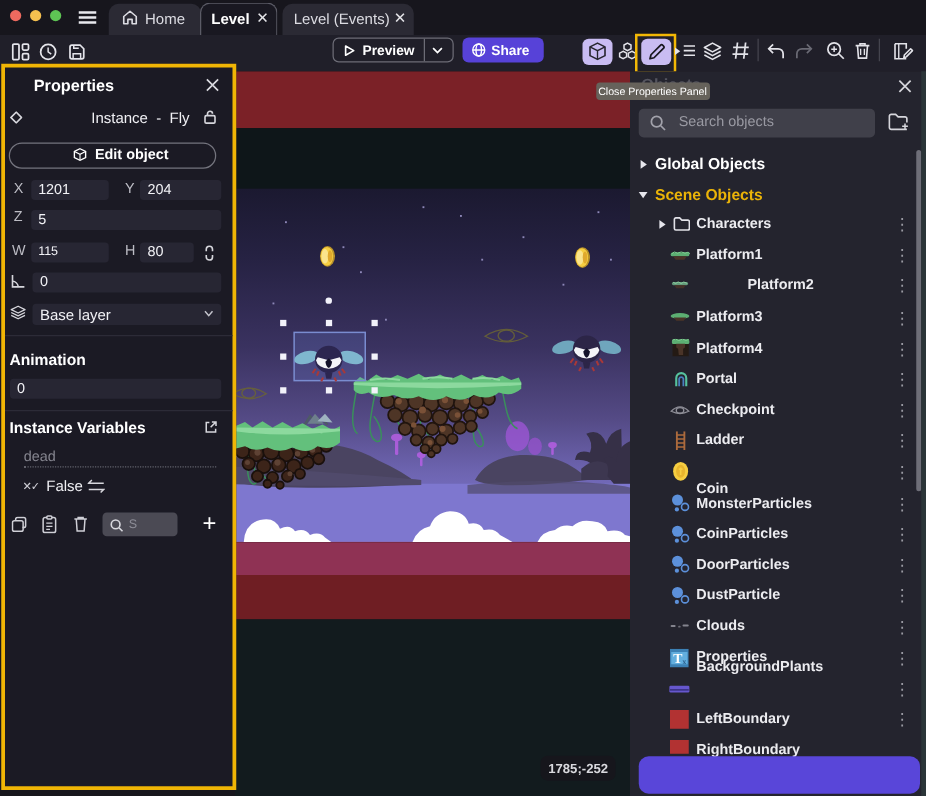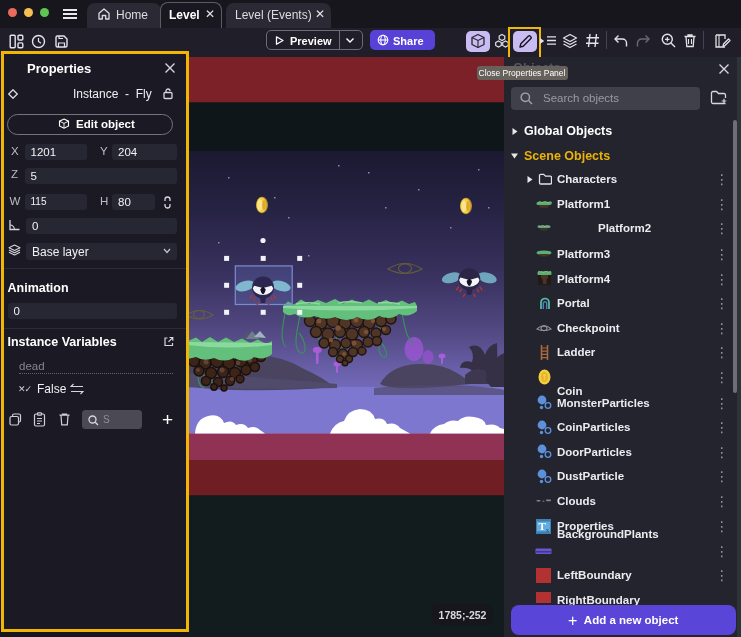--- a/index.html
+++ b/index.html
@@ -504,21 +504,20 @@
       <rect x="0.5" y="0.5" width="16" height="5.5" rx="1" fill="#6657cd"></rect>
       <path d="M1 3.8 H16" stroke="#3d3489" stroke-width="1.4"></path>
     </svg>
   <div class="abs" style="left:536px;top:567.5px;width:15px;height:15px;background:#b23232;"></div>
   <div class="abs" style="left:536px;top:592px;width:15px;height:11px;background:#b23232;"></div>
 
   <div class="abs" style="left:732.5px;top:120px;width:4.5px;height:273px;background:#6e6e78;border-radius:2.5px;"></div>
   <div class="abs" style="left:737px;top:57px;width:4px;height:580px;background:#2b3538;"></div>
 
   <div class="abs" style="left:510.5px;top:604.5px;width:225.5px;height:30px;background:#5946d9;border-radius:8px;"></div>
-  <div class="abs" style="left:510.5px;top:604.5px;width:225.5px;height:30px;text-align:center;line-height:30px;font-size:11.5px;font-weight:bold;color:#ffffff;"><span style="font-size:16px;font-weight:400;vertical-align:-1.5px;">+</span>&nbsp;&nbsp;Add a new object</div>
 
   <div class="abs" id="leftpanel" style="left:0.5px;top:51px;width:188px;height:581px;background:#1b1a24;border:3px solid #f0b505;"></div>
 
   <div class="abs" style="left:8px;top:61px;font-size:13px;font-weight:bold;color:#ffffff;padding-left:19px;">Properties</div>
   <svg class="abs" style="left:164px;top:62px;" width="12" height="12" viewBox="0 0 12 12" stroke="#d6d6dc" stroke-width="1.4">
       <path d="M1.5 1.5 L10.5 10.5 M10.5 1.5 L1.5 10.5"></path>
     </svg>
 
   <svg class="abs" style="left:8px;top:89px;" width="10" height="10" viewBox="0 0 10 10" fill="none" stroke="#d6d6dc" stroke-width="1.3">
       <rect x="2" y="2" width="6" height="6" transform="rotate(45 5 5)"></rect>

